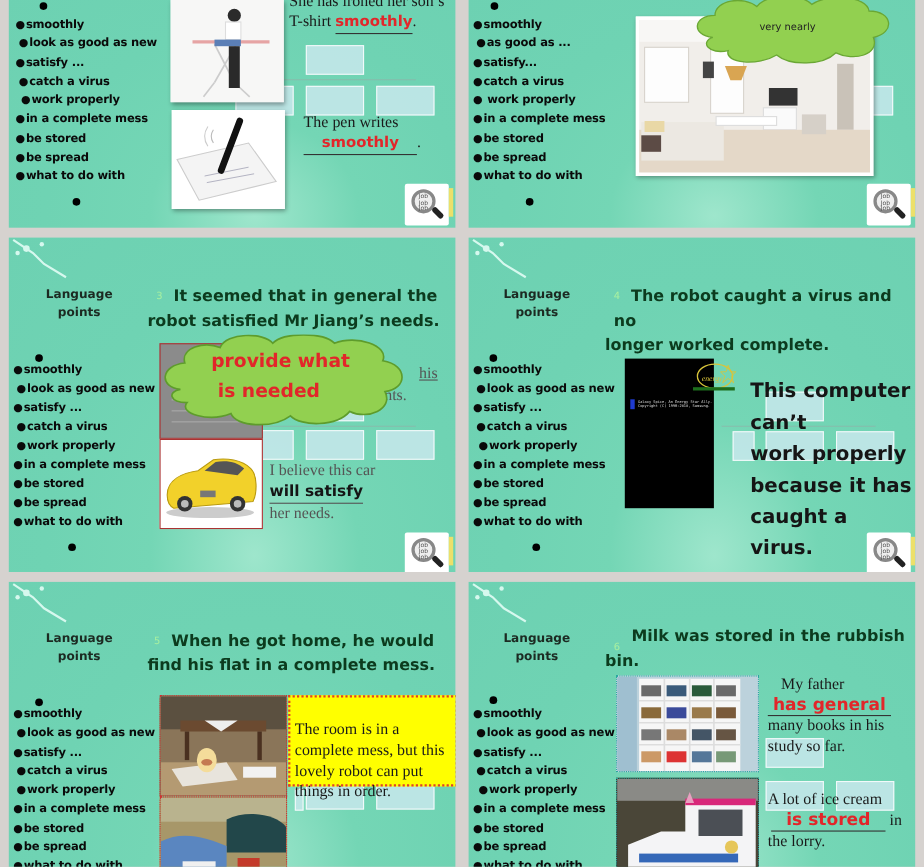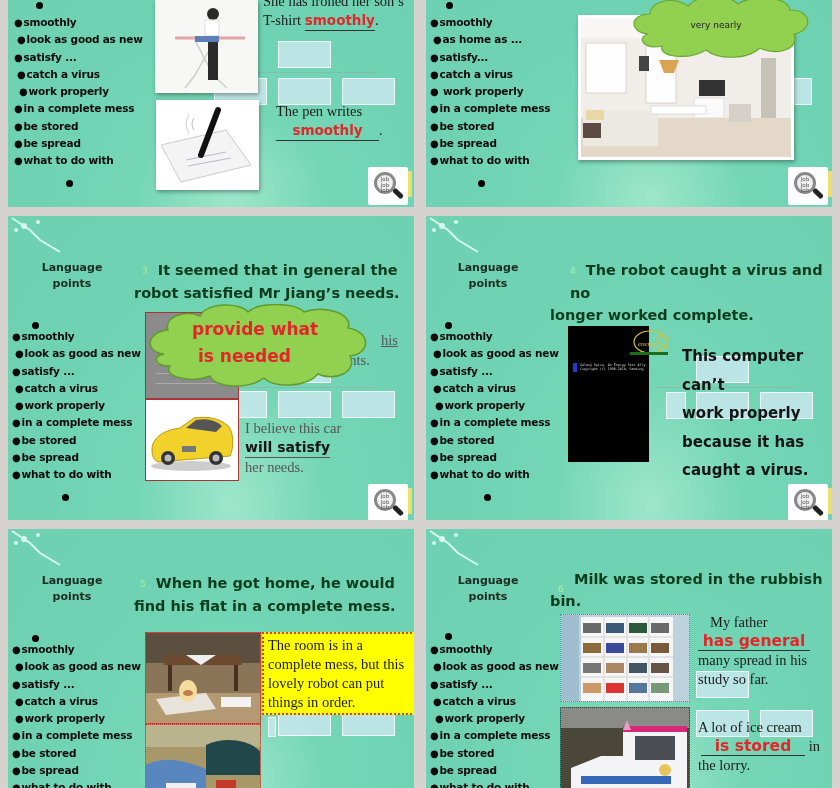--- a/index.html
+++ b/index.html
@@ -77,21 +77,21 @@
   }
   .blank { border-bottom: 1.2px solid #333; display: inline-block; text-align: center; }
 
   .photo { position: absolute; background: #fff; box-shadow: 1px 2px 4px rgba(0,0,0,0.35); overflow: hidden; }
 
   .cloud { position: absolute; }
 
   .yellow-box {
     position: absolute; background: #ffff00; border: 2px dotted #e0402a;
     font-family: "Liberation Serif", serif; font-size: 14.5px; line-height: 19px; color: #1a1a1a;
-    padding: 2px 4px;
+    padding: 20px 4px;
   }
 
   .bold-sans { font-family: "DejaVu Sans", sans-serif; font-weight: bold; color: #151515; }
 </style>
 </head>
 <body>
 
 <div class="slide s1">
   <div class="dot" style="left:28px;top:12px;"></div>
   <ul class="bullets" style="top:24px;">
@@ -154,21 +154,21 @@
     <div class="handle"></div>
     <div class="ribbon"></div>
   </div>
 </div>
 
 <div class="slide s2">
   <div class="heading" style="left:123px;top:-6px;">new.</div>
   <div class="dot" style="left:20px;top:12px;"></div>
   <ul class="bullets" style="top:24px;left:4px;">
     <li>smoothly</li>
-    <li class="ind">as home as ...</li>
+    <li class="ind">as good as ...</li>
     <li>satisfy...</li>
     <li>catch a virus</li>
     <li> work properly</li>
     <li>in a complete mess</li>
     <li>be stored</li>
     <li>be spread</li>
     <li>what to do with</li>
   </ul>
   <div class="dot" style="left:52px;top:190px;"></div>
 
@@ -289,21 +289,21 @@
     <path d="M2 2 L20 14 L30 24 L50 36" stroke="#d6f8ee" stroke-width="2" fill="none"></path>
     <circle cx="14" cy="10" r="3" fill="#d6f8ee"></circle>
       <circle cx="28" cy="6" r="2" fill="#d6f8ee"></circle>
       <circle cx="6" cy="14" r="2" fill="#d6f8ee"></circle>
   </svg>
   <div class="lp-title" style="top:44px;left:24px;">
     <div>Language</div>
     <div>points</div>
   </div>
   <div class="heading" style="left:124px;top:43px;width:282px;">
-    <div style="padding-left:8px;margin-left:12px;"><span class="num">4</span><span>The robot caught a virus and no</span></div>
+    <div style="padding-left:8px;"><span class="num">4</span><span>The robot caught a virus and no</span></div>
     <div>longer worked complete.</div>
   </div>
 
   <div class="dot" style="left:19px;top:106px;"></div>
   <ul class="bullets" style="top:112px;left:4px;">
     <li>smoothly</li>
     <li class="ind">look as good as new</li>
     <li>satisfy ...</li>
     <li class="ind">catch a virus</li>
     <li class="ind2">work properly</li>
@@ -327,21 +327,21 @@
       <polygon points="94,6 96,12 101,12 97,16 99,22 94,18 89,22 91,16 87,12 92,12" fill="none" stroke="#d8c43a" stroke-width="0.8"></polygon>
       <rect x="62" y="26" width="38" height="3" fill="#1c6d1c"></rect>
       <rect x="5" y="37" width="4" height="9" fill="#1f3bd0"></rect>
     </svg>
     <div style="position:absolute;left:12px;top:37px;font-family:'DejaVu Sans Mono',monospace;font-size:3.3px;line-height:4px;color:#ddd;white-space:nowrap;">
       <div>Galaxy Spice, An Energy Star Ally.</div>
       <div>Copyright (C) 1998-2010, Samsung.</div>
     </div>
   </div>
 
-  <div class="bold-sans" style="position:absolute;left:256px;top:126px;font-size:15px;line-height:28.5px;">
+  <div class="bold-sans" style="position:absolute;left:256px;top:126px;font-size:18px;line-height:28.5px;">
     <div>This computer can’t</div>
     <div>work properly</div>
     <div>because it has</div>
     <div>caught a virus.</div>
   </div>
 
   <div class="job-icon" style="left:362px;top:268px;">
     <div class="lens"><span>Job</span><br><span>Job</span><br><span>Job</span></div>
     <div class="handle"></div>
     <div class="ribbon"></div>
@@ -483,21 +483,21 @@
       <rect x="74" y="28" width="40" height="24" fill="#4b4f55"></rect>
       <polygon points="62,22 66,12 70,22" fill="#e8a0c0"></polygon>
       <rect x="20" y="68" width="90" height="8" fill="#3568b8"></rect>
       <circle cx="104" cy="62" r="6" fill="#e6c65a"></circle>
     </svg>
   </div>
 
   <div class="serif-text" style="left:272px;top:84px;width:130px;">
     <div style="padding-left:12px;">My father</div>
     <span class="blank" style="width:112px;line-height:17px;"><span class="answer-red" style="font-size:15.5px;">has general</span></span>
-    <div>many spread in his study so far.</div>
+    <div>many books in his study so far.</div>
   </div>
   <div class="serif-text" style="left:272px;top:189px;width:134px;">
     <div>A lot of ice cream</div>
     <span class="blank" style="width:104px;margin-left:3px;line-height:17px;"><span class="answer-red" style="font-size:15.5px;">is stored</span></span>
     <span>in</span>
     <div>the lorry.</div>
   </div>
 </div>
 
 </body></html>

